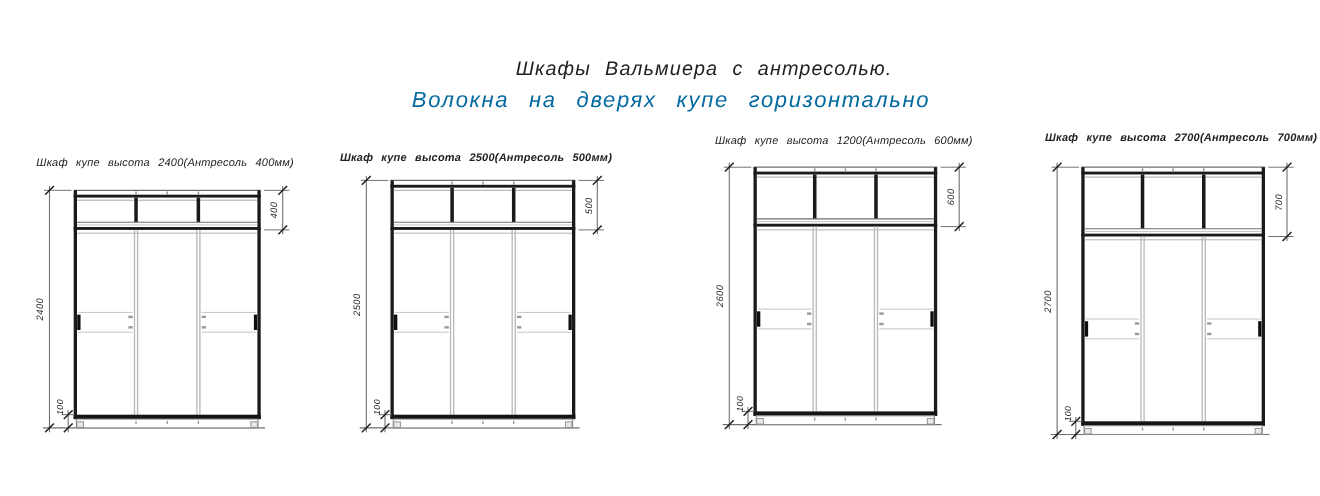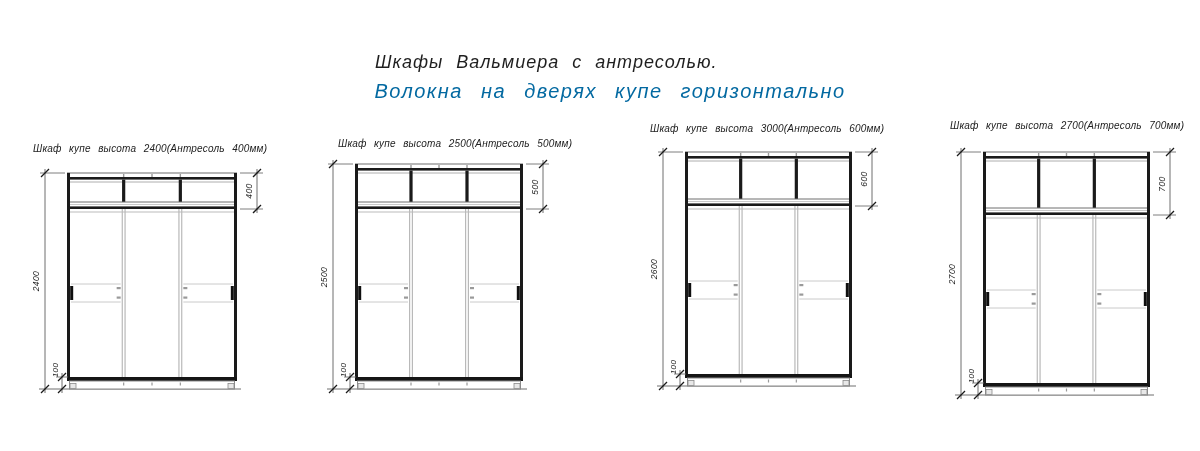--- a/index.html
+++ b/index.html
@@ -1,19 +1,19 @@
 <!DOCTYPE html>
 <html><head>
 <meta charset="utf-8">
 <style>
   html,body{margin:0;padding:0;background:#ffffff;}
   .canvas{position:relative;width:1200px;height:451px;background:#ffffff;overflow:hidden;
           font-family:"Liberation Sans",sans-serif;}
   svg.linework{position:absolute;left:0;top:0;}
-  .mt1{position:absolute;left:375px;top:52px;width:530px;text-align:left;
+  .mt1{position:absolute;left:375px;top:52px;width:530px;text-align:center;
        font:italic 18px "Liberation Sans",sans-serif;letter-spacing:1px;word-spacing:7px;color:#1f1f1f;white-space:nowrap;}
   .mt2{position:absolute;left:345px;top:80px;width:530px;text-align:center;
        font:italic 20px "Liberation Sans",sans-serif;letter-spacing:1.5px;word-spacing:11px;color:#0369a1;white-space:nowrap;}
   .wtitle{position:absolute;font:italic 10px "Liberation Sans",sans-serif;color:#222;
           letter-spacing:.2px;word-spacing:4.5px;white-space:nowrap;}
   .dim{position:absolute;font:italic 8.5px "Liberation Sans",sans-serif;color:#1f1f1f;
        transform:translate(-50%,-50%) rotate(-90deg);letter-spacing:.4px;white-space:nowrap;}
   .dim-sm{font-size:8px;}
 </style>
 </head>
@@ -220,27 +220,27 @@
     </svg>
 
   <div class="mt1">Шкафы Вальмиера с антресолью.</div>
   <div class="mt2">Волокна на дверях купе горизонтально</div>
 
   <div class="wtitle" style="left: 33px; top: 143px; text-align: right;">Шкаф купе высота 2400(Антресоль 400мм)</div>
   <div class="dim" style="left: 36px; top: 281px;">2400</div>
   <div class="dim" style="left: 249px; top: 191px;">400</div>
   <div class="dim dim-sm" style="left: 55px; top: 370px;">100</div>
 
-  <div class="wtitle" style="left: 338px; top: 138px;">Шкаф купе высота 2500(Антресоль 500мм)</div>
+  <div class="wtitle" style="left: 309px; top: 138px; font-weight: bold;">Шкаф купе высота 2500(Антресоль 500мм)</div>
   <div class="dim" style="left: 324px; top: 276.5px;">2500</div>
   <div class="dim" style="left: 535px; top: 186.5px;">500</div>
   <div class="dim dim-sm" style="left: 343px; top: 370px;">100</div>
 
-  <div class="wtitle" style="left: 650px; top: 123px;">Шкаф купе высота 3000(Антресоль 600мм)</div>
+  <div class="wtitle" style="left: 650px; top: 123px;">Шкаф купе высота 1200(Антресоль 600мм)</div>
   <div class="dim" style="left: 654px; top: 269px;">2600</div>
   <div class="dim" style="left: 864px; top: 179px;">600</div>
   <div class="dim dim-sm" style="left: 673px; top: 367px;">100</div>
 
-  <div class="wtitle" style="left: 950px; top: 120px;">Шкаф купе высота 2700(Антресоль 700мм)</div>
+  <div class="wtitle" style="left: 950px; top: 120px; font-weight: bold;">Шкаф купе высота 2700(Антресоль 700мм)</div>
   <div class="dim" style="left: 952px; top: 273.5px;">2700</div>
   <div class="dim" style="left: 1162px; top: 183.5px;">700</div>
   <div class="dim dim-sm" style="left: 971px; top: 376px;">100</div>
 </div>
 
 </body></html>

